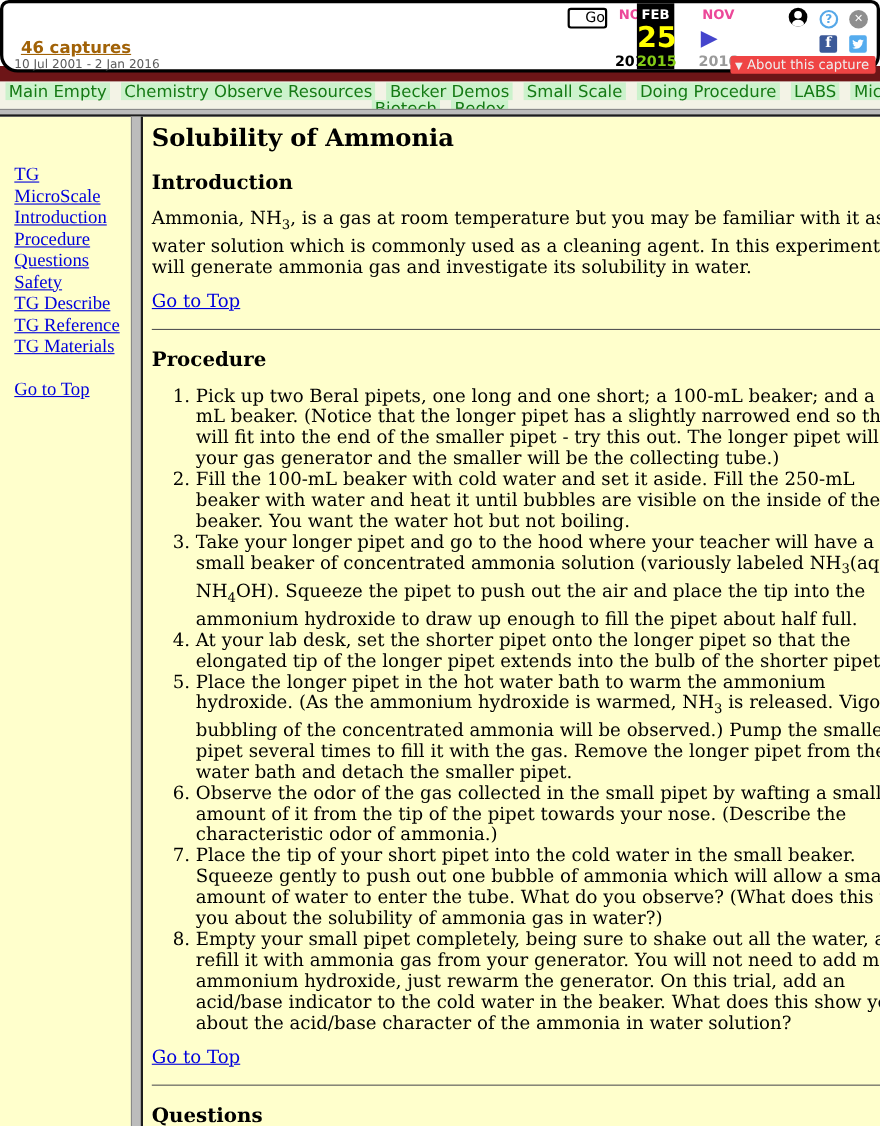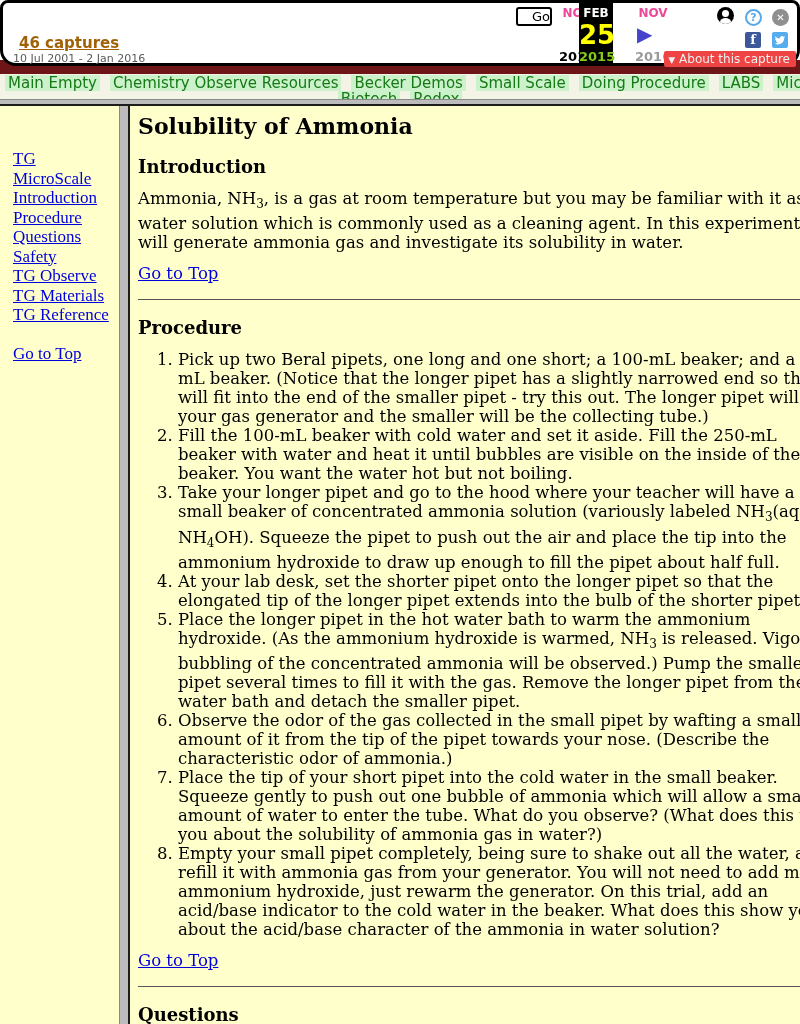--- a/index.html
+++ b/index.html
@@ -164,23 +164,23 @@
 <div class="v-divider"></div>
 
 <div class="frame sidebar-frame">
   <div class="sidebar-inner">
       <a class="side-link">TG</a>
       <a class="side-link">MicroScale</a>
       <a class="side-link">Introduction</a>
       <a class="side-link">Procedure</a>
       <a class="side-link">Questions</a>
       <a class="side-link">Safety</a>
-      <a class="side-link">TG Observe</a>
+      <a class="side-link">TG Describe</a>
+      <a class="side-link">TG Reference</a>
       <a class="side-link">TG Materials</a>
-      <a class="side-link">TG Reference</a>
       <a class="side-link gap">Go to Top</a>
     </div>
 </div>
 
 <div class="frame content-frame">
   <div class="content-inner">
     <h1>Solubility of Ammonia</h1>
     <h2>Introduction</h2>
     <p>Ammonia, NH<sub>3</sub>, is a gas at room temperature but you may be familiar with it as a water solution which is commonly used as a cleaning agent. In this experiment you will generate ammonia gas and investigate its solubility in water.</p>
     <p><a class="blue-link">Go to Top</a></p>

